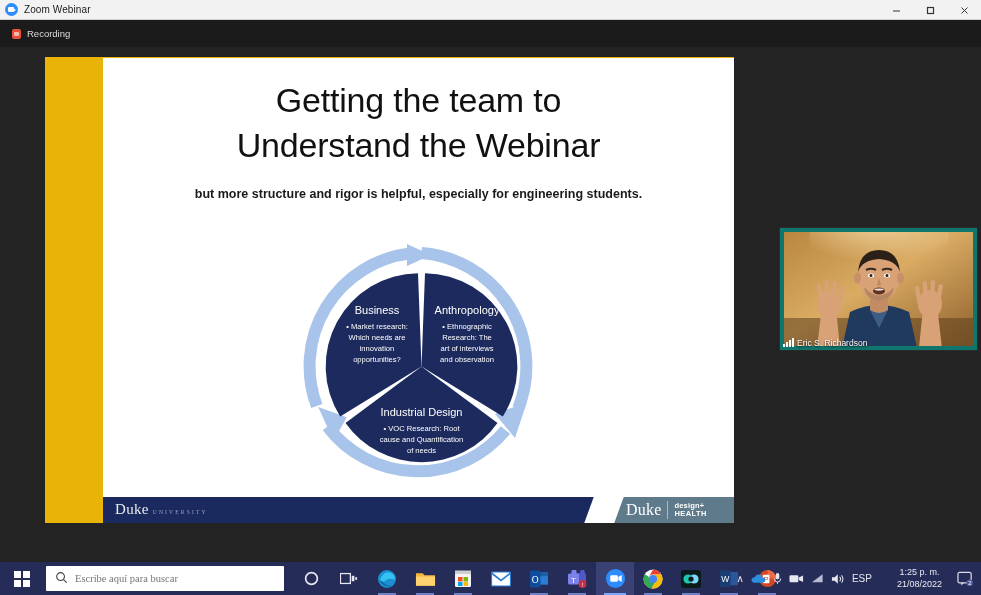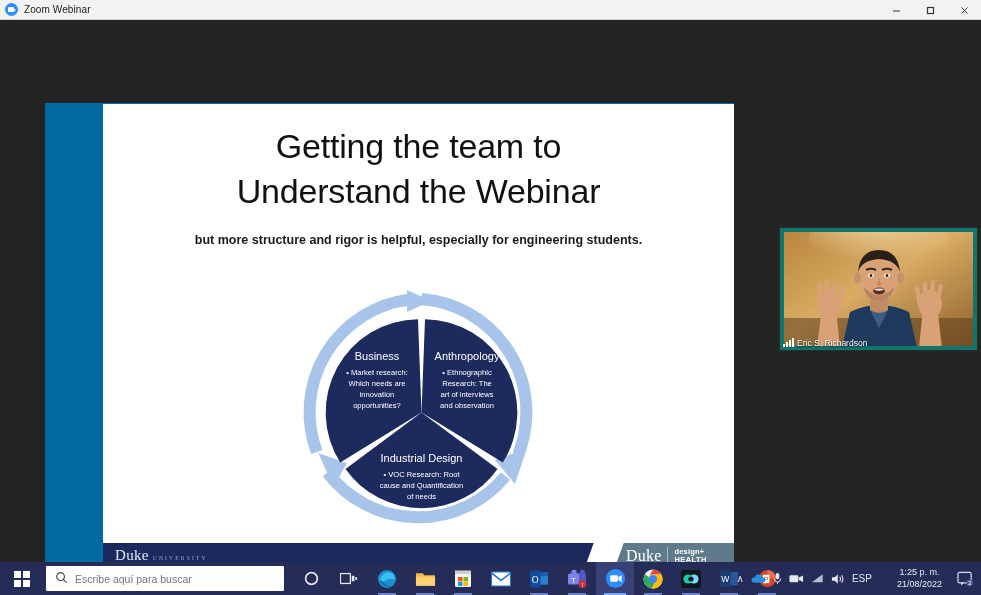--- a/index.html
+++ b/index.html
@@ -48,22 +48,21 @@
   }
   .rec-dot::after {
     content:""; position:absolute; left:2px; top:3px; width:5px; height:4px;
     background:#f7b8ad; border-radius:1px;
   }
   .rec-label { font-size: 9.5px; color: #dcdcdc; }
 
   
   .share-area {
     position: absolute; left: 45px; top: 57px; width: 689px; height: 466px;
-    background: #0369a1;
-    margin-top: 46px;
+    background: #eab308;
   }
   .share-marker {
     position: absolute; right: 3px; top: 3px; width: 5px; height: 8px;
     background: #c8821e;
   }
   .slide {
     position: absolute; left: 58px; top: 1px; width: 631px; height: 465px;
     background: #ffffff; overflow: hidden;
   }
 
@@ -142,21 +141,21 @@
   }
   .start-grid { display: grid; grid-template-columns: 7px 7px; grid-template-rows: 7px 7px; gap: 2px; }
   .start-grid i { background: #ffffff; display: block; }
   .search {
     width: 238px; height: 25px; background: #ffffff; border-radius: 1px;
     display: flex; align-items: center; margin-left: 2px;
   }
   .search-ico { margin: 0 7px 0 9px; }
   .search input {
     border: none; outline: none; font-size: 10.5px; color: #4a4a4a;
-    font-family: Liberation Sans, sans-serif; width: 190px; background: transparent;
+    font-family: Liberation Serif, serif; width: 190px; background: transparent;
   }
   .tb-apps { display: flex; align-items: center; gap: 0; margin-left: 8px; }
   .tb-app {
     width: 38px; height: 33px; display: flex; align-items: center; justify-content: center;
     position: relative;
   }
   .tb-app.active { background: #3a4275; }
   .tb-app.active::after {
     content:""; position: absolute; bottom: 0; left: 8px; width: 22px; height: 2px; background: #7aa7ff;
   }
@@ -196,20 +195,24 @@
       </div>
       <div class="tb-btn close">
         <svg width="11" height="11" viewBox="0 0 11 11">
             <line x1="2.5" y1="2.5" x2="8.5" y2="8.5" stroke="#333" stroke-width="1"></line>
             <line x1="8.5" y1="2.5" x2="2.5" y2="8.5" stroke="#333" stroke-width="1"></line>
           </svg>
       </div>
     </div>
   </div>
 
+  <div class="recbar">
+    <div class="rec-dot"></div>
+    <div class="rec-label">Recording</div>
+  </div>
 
   <div class="share-area">
     <div class="share-marker"></div>
 
     <div class="slide">
 
       <div class="slide-title">
         <span class="l1">Getting the team to</span>
         <span class="l2">Understand the Webinar</span>
       </div>

